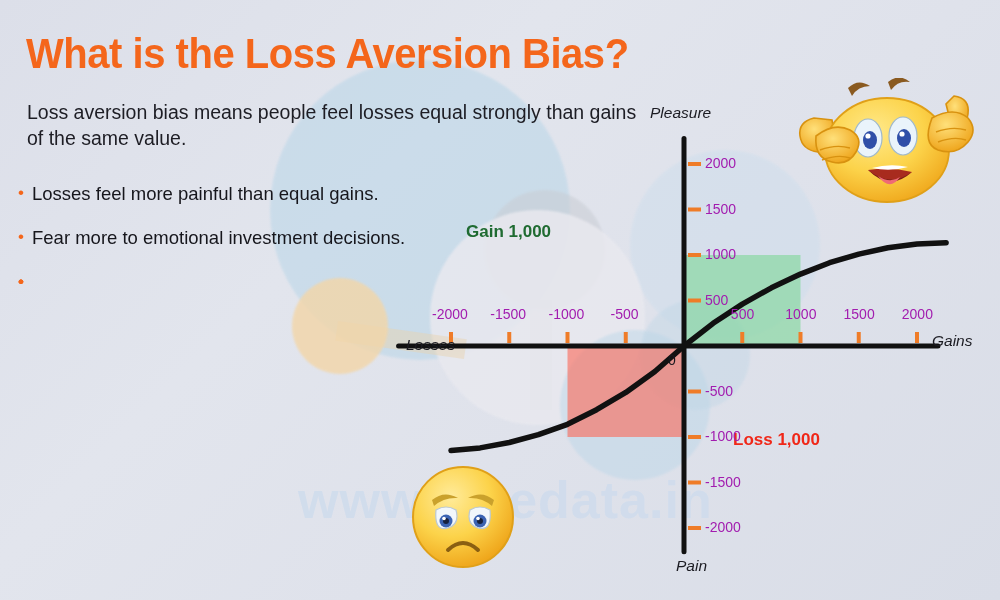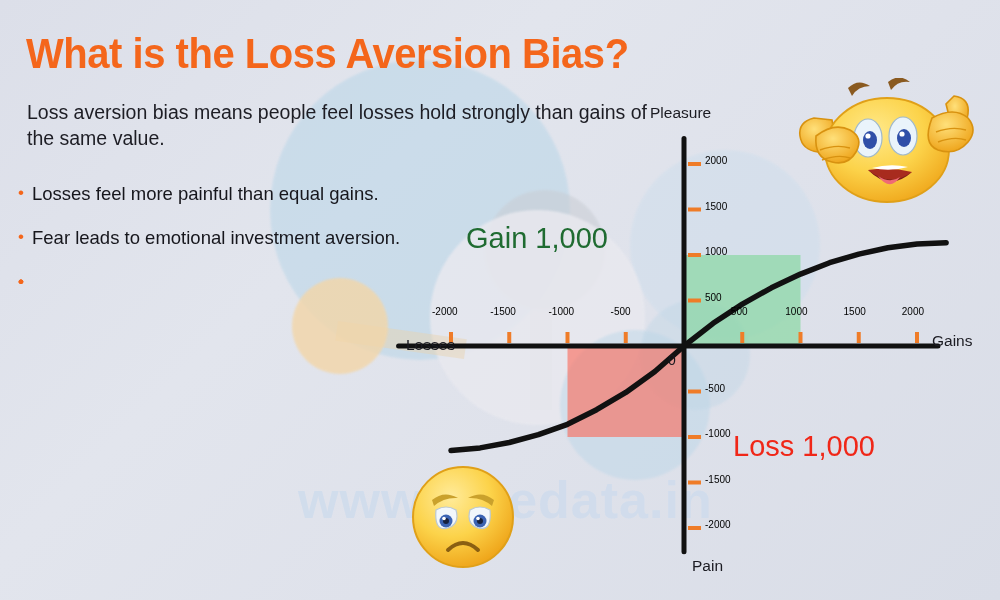--- a/index.html
+++ b/index.html
@@ -40,24 +40,24 @@
   .bullets{position:absolute;left:16px;top:182px;width:440px;margin:0;padding:0;list-style:none;}
   .bullets li{
     position:relative;padding-left:16px;margin-bottom:21px;
     font-size:18.5px;line-height:1.26;color:#16161c;
   }
   .bullets li .dot{
     position:absolute;left:2px;top:1px;color:#f4661b;font-size:17px;line-height:1.2;
   }
 
   .chart{position:absolute;left:0;top:0;width:1000px;height:600px;}
-  .ax-label{position:absolute;font-size:15.5px;color:#1b1b22;white-space:nowrap;}
-  .tick-label{position:absolute;font-size:10px;color:#000000;white-space:nowrap;}
+  .ax-label{position:absolute;font-size:15.5px;color:#1b1b22;white-space:nowrap;font-style:italic;}
+  .tick-label{position:absolute;font-size:14px;color:#a21caf;white-space:nowrap;}
   .zero-label{position:absolute;font-size:14px;color:#17171d;}
-  .annot{position:absolute;white-space:nowrap;font-size:29px;font-weight:400;}
+  .annot{position:absolute;white-space:nowrap;font-size:17px;font-weight:700;}
   .gain-annot{color:#1f6b31;left:466px;top:222px;}
   .loss-annot{color:#f02718;left:733px;top:430px;text-align:center;}
 
   .emoji{position:absolute;}
 </style>
 </head>
 <body>
 
 <div class="bg">
   <div class="blob b1"></div>
@@ -67,25 +67,25 @@
   <div class="blob b2"></div>
   <div class="stem2"></div>
   <div class="blob b3"></div>
   <div class="blob b5"></div>
   <div class="blob b7"></div>
 </div>
 
 <div class="watermark">www.truedata.in</div>
 
 <div class="title">What is the Loss Aversion Bias?</div>
-<div class="intro">Loss aversion bias means people feel losses hold strongly than gains of the same value.</div>
+<div class="intro">Loss aversion bias means people feel losses equal strongly than gains of the same value.</div>
 
 <ul class="bullets">
   <li><span class="dot">•</span><span>Losses feel more painful than equal gains.</span></li>
-  <li><span class="dot">•</span><span>Fear leads to emotional investment aversion.</span></li>
+  <li><span class="dot">•</span><span>Fear more to emotional investment decisions.</span></li>
   <li><span class="dot">•</span></li>
   <li><span class="dot">•</span></li>
   <li><span class="dot">•</span></li>
 </ul>
 
 <div class="chart">
   <svg id="chart-svg" width="1000" height="600">
       <rect x="684" y="255" width="116.5" height="91" fill="#7fd69a" opacity="0.62"></rect>
       <rect x="567.5" y="346" width="116.5" height="91" fill="#fa6a5a" opacity="0.62"></rect>
       <line x1="398.575" y1="346" x2="937.97" y2="346" stroke="#111111" stroke-width="5" stroke-linecap="round"></line>
@@ -103,21 +103,21 @@
       <line x1="688" y1="437" x2="701" y2="437" stroke="#ef7c28" stroke-width="4"></line>
       <line x1="688" y1="391.5" x2="701" y2="391.5" stroke="#ef7c28" stroke-width="4"></line>
       <line x1="688" y1="300.5" x2="701" y2="300.5" stroke="#ef7c28" stroke-width="4"></line>
       <line x1="688" y1="255" x2="701" y2="255" stroke="#ef7c28" stroke-width="4"></line>
       <line x1="688" y1="209.5" x2="701" y2="209.5" stroke="#ef7c28" stroke-width="4"></line>
       <line x1="688" y1="164" x2="701" y2="164" stroke="#ef7c28" stroke-width="4"></line>
       <path d="M 451.0 450.6 L 480.1 447.9 L 509.3 442.5 L 538.4 434.7 L 567.5 424.3 L 596.6 409.7 L 625.8 392.4 L 654.9 371.5 L 684.0 346.0 L 713.1 323.3 L 742.3 304.1 L 771.4 287.8 L 800.5 274.1 L 829.6 262.7 L 858.8 254.1 L 887.9 247.7 L 917.0 244.1 L 946.1 242.7" fill="none" stroke="#111111" stroke-width="5.5" stroke-linecap="round" stroke-linejoin="round"></path>
     </svg>
 
   <div class="ax-label" style="left:650px;top:104px;">Pleasure</div>
-  <div class="ax-label" style="left:692px;top:557px;text-align:center;">Pain</div>
+  <div class="ax-label" style="left:676px;top:557px;text-align:center;">Pain</div>
   <div class="ax-label" style="left:932px;top:332px;">Gains</div>
   <div class="ax-label" style="left:406px;top:336px;">Losses</div>
   <div class="zero-label" style="left:668px;top:352px;">0</div>
 
   <div class="annot gain-annot">Gain 1,000</div>
   <div class="annot loss-annot">Loss 1,000</div>
 
   <div id="tick-labels">
       <div class="tick-label" style="left: 432px; top: 306px;">-2000</div>
       <div class="tick-label" style="left: 490.25px; top: 306px;">-1500</div>

